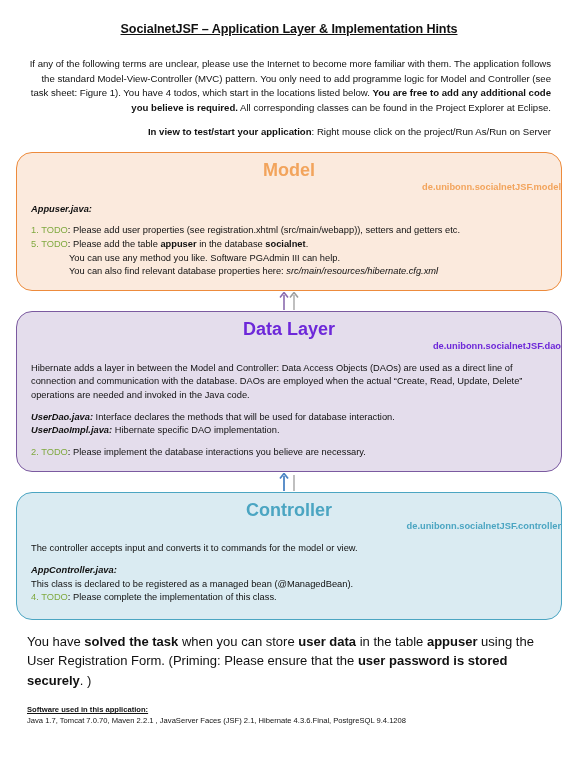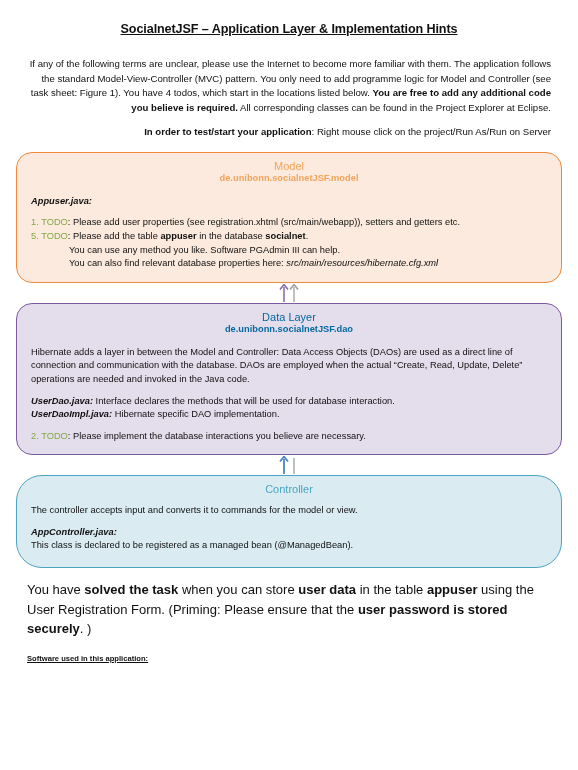--- a/index.html
+++ b/index.html
@@ -53,28 +53,28 @@
 
   
   .layer {
     position: relative;
     margin: 0 16px;
     border-radius: 16px;
     box-sizing: border-box;
   }
   .layer-title {
     text-align: center;
-    font-size: 11px;
-    font-weight: normal;
+    font-size: 18px;
+    font-weight: bold;
     line-height: 1.15;
     margin: 0;
     padding-top: 7px;
   }
   .layer-pkg {
-    text-align: center;
+    text-align: right;
     font-size: 9.3px;
     font-weight: bold;
     line-height: 1.3;
     margin: 0 0 2px 0;
   }
   .layer-body {
     font-size: 9.3px;
     line-height: 1.47;
     padding: 0 16px 8px 14px;
   }
@@ -93,21 +93,21 @@
   }
   .box-model .layer-title, .box-model .layer-pkg { color: #F2A45C; }
 
   
   .box-data {
     border: 1.6px solid #7B5AA0;
     background: #E4DDEC;
     margin-top: 18px;
     padding-bottom: 3px;
   }
-  .box-data .layer-title, .box-data .layer-pkg { color: #0369a1; }
+  .box-data .layer-title, .box-data .layer-pkg { color: #6d28d9; }
 
   
   .box-ctrl {
     border: 1.6px solid #4BA5C2;
     background: #DAEBF2;
     margin-top: 18px;
     padding-bottom: 6px;
   }
   .box-ctrl .layer-title, .box-ctrl .layer-pkg { color: #4BA5C2; }
 
@@ -147,21 +147,21 @@
 </head>
 <body>
 
 <div class="page">
 
   <h1 class="doc-title">SocialnetJSF – Application Layer &amp; Implementation Hints</h1>
 
   <div class="intro">
     <p><span>If any of the following terms are unclear, please use the Internet to become more familiar with them. The application follows the standard Model-View-Controller (MVC) pattern. You only need to add programme logic for Model and Controller (see task sheet: Figure 1). You have 4 todos, which start in the locations listed below. </span><b>You are free to add any additional code you believe is required.</b><span> All corresponding classes can be found in the Project Explorer at Eclipse.</span></p>
     <div class="gap"></div>
-    <p class="testline"><b>In order to test/start your application</b><span>:  Right mouse click on the project/Run As/Run on Server</span></p>
+    <p class="testline"><b>In view to test/start your application</b><span>:  Right mouse click on the project/Run As/Run on Server</span></p>
   </div>
 
   <div class="layer box-model">
     <div class="layer-title">Model</div>
     <div class="layer-pkg">de.unibonn.socialnetJSF.model</div>
     <div class="layer-body">
       <div class="sp"></div>
       <p class="bolditalic">Appuser.java:</p>
       <div class="sp"></div>
       <p><b class="todo-green">1. TODO</b><span>: Please add user properties (see registration.xhtml (src/main/webapp)), setters and getters etc.</span></p>
@@ -195,32 +195,35 @@
   </div>
 
   <div class="connector">
     <svg width="30" height="20" viewBox="0 0 30 20">
       <line x1="10" y1="19" x2="10" y2="4" stroke="#4C84C4" stroke-width="1.8"></line>
       <path d="M10 1.5 L6 6.5 M10 1.5 L14 6.5" stroke="#4C84C4" stroke-width="1.8" fill="none"></path>
       <line x1="20" y1="19" x2="20" y2="3" stroke="#B0B0B0" stroke-width="1.6"></line>
     </svg>
   </div>
 
-  <div class="layer box-ctrl" style="margin-top:0;border-radius:26px;">
+  <div class="layer box-ctrl" style="margin-top:0;">
     <div class="layer-title">Controller</div>
+    <div class="layer-pkg">de.unibonn.socialnetJSF.controller</div>
     <div class="layer-body">
       <div class="sp"></div>
       <p>The controller accepts input and converts it to commands for the model or view.</p>
       <div class="sp"></div>
       <p class="bolditalic">AppController.java:</p>
       <p>This class is declared to be registered as a managed bean  (@ManagedBean).</p>
+      <p><b class="todo-green">4. TODO</b><span>: Please complete the implementation of this class.</span></p>
     </div>
   </div>
 
   <div class="footer">
     <p><span>You have </span><b>solved the task</b><span> when you can store </span><b>user data</b><span> in the table </span><b>appuser</b><span> using the User Registration Form. (Priming: Please ensure that the </span><b>user password is stored securely</b><span>. )</span></p>
   </div>
 
   <div class="software">
     <p class="hd">Software used in this application:</p>
+    <p>Java 1.7, Tomcat  7.0.70, Maven 2.2.1 , JavaServer Faces (JSF) 2.1, Hibernate 4.3.6.Final, PostgreSQL 9.4.1208</p>
   </div>
 
 </div>
 
 </body></html>

